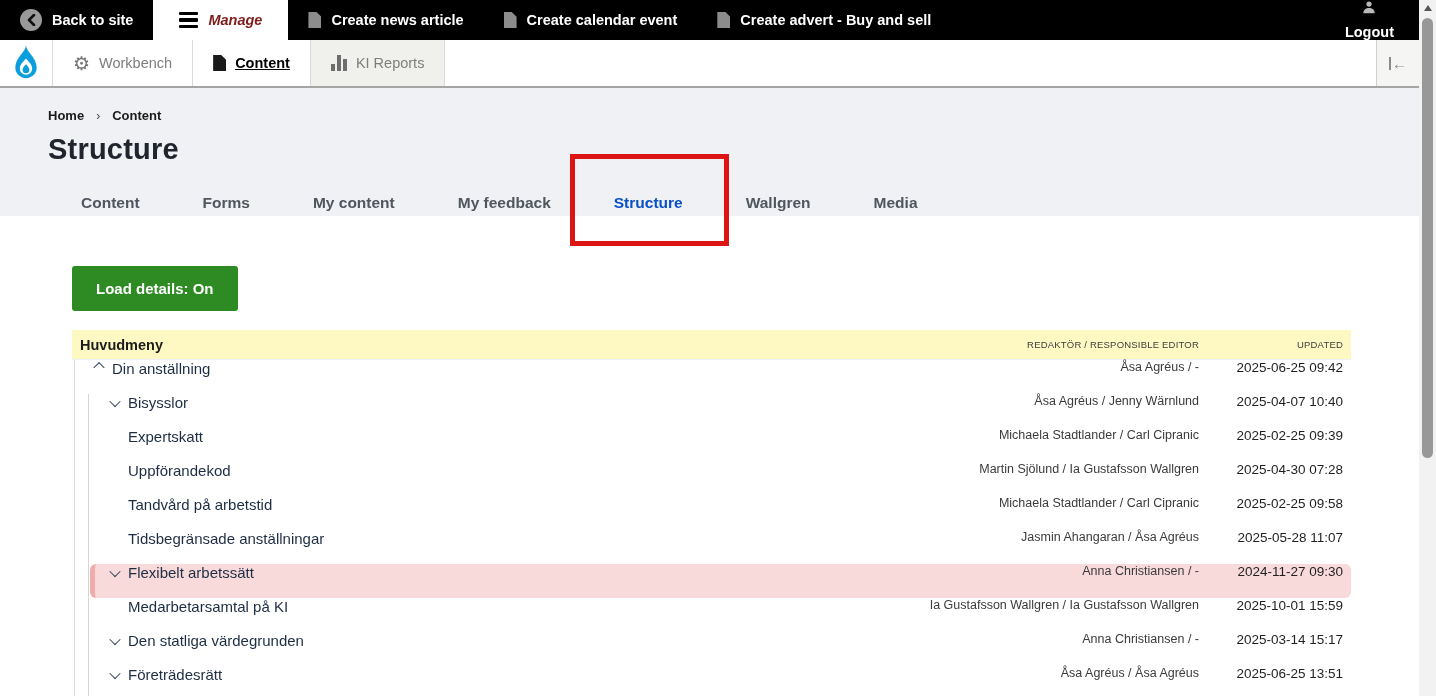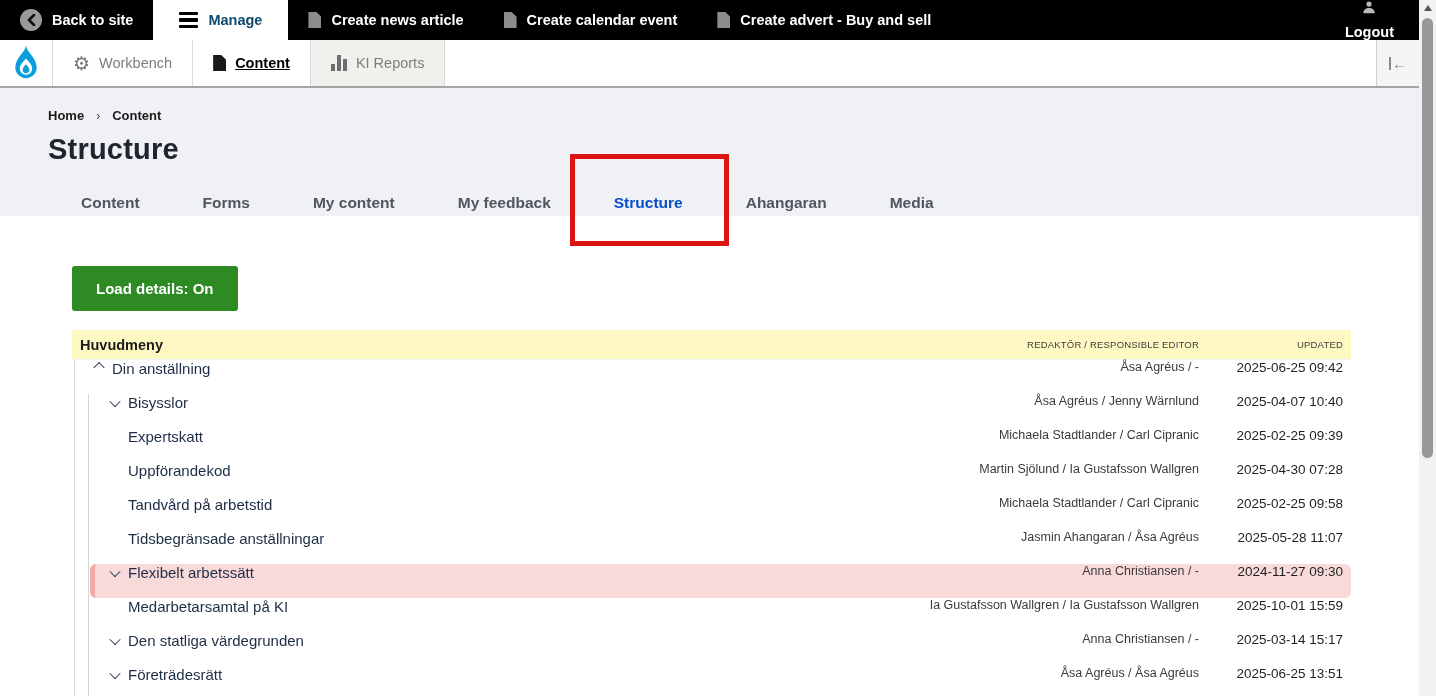--- a/index.html
+++ b/index.html
@@ -2,21 +2,21 @@
 <html><head>
 <meta charset="utf-8">
 <style>
   * { margin:0; padding:0; box-sizing:border-box; }
   html,body { width:1436px; height:696px; overflow:hidden; background:#fff;
               font-family:"Liberation Sans", sans-serif; }
 
   
   .admin-bar { position:relative; height:40px; background:#000; display:flex; align-items:stretch; color:#fff; z-index:5; }
   .ab-item { display:flex; align-items:center; gap:10px; padding:0 20px; font-size:14.5px; font-weight:bold; cursor:pointer; white-space:nowrap; }
-  .ab-item.manage { background:#fff; color:#0c4a6e; padding:0 26px; }
+  .ab-item.manage { background:#fff; color:#7f1d1d; padding:0 26px;font-style:italic; }
   .back-circle { width:22px; height:22px; border-radius:50%; background:#9a9a9a; display:flex; align-items:center; justify-content:center; }
   .back-circle svg { display:block; }
   .hamburger { display:inline-flex; flex-direction:column; gap:3px; }
   .hamburger i { display:block; width:19px; height:3.5px; background:#000; border-radius:1px; }
   .doc-icon { width:13px; height:16px; position:relative; background:#8c8c8c; clip-path:polygon(0 0,62% 0,100% 30%,100% 100%,0 100%); }
   .ab-spacer { flex:1; }
   .person-icon { width:16px; height:16px; }
   .ab-item.logout { padding-right:42px;flex-direction:column; }
 
   
@@ -177,21 +177,21 @@
     <span>My feedback</span>
     
     
   </div>
       <div class="tab active">
     <span>Structure</span>
     <span class="underline"></span>
     <div class="red-box"></div>
   </div>
       <div class="tab">
-    <span>Ahangaran</span>
+    <span>Wallgren</span>
     
     
   </div>
       <div class="tab">
     <span>Media</span>
     
     
   </div>
     </nav>
 </div>

